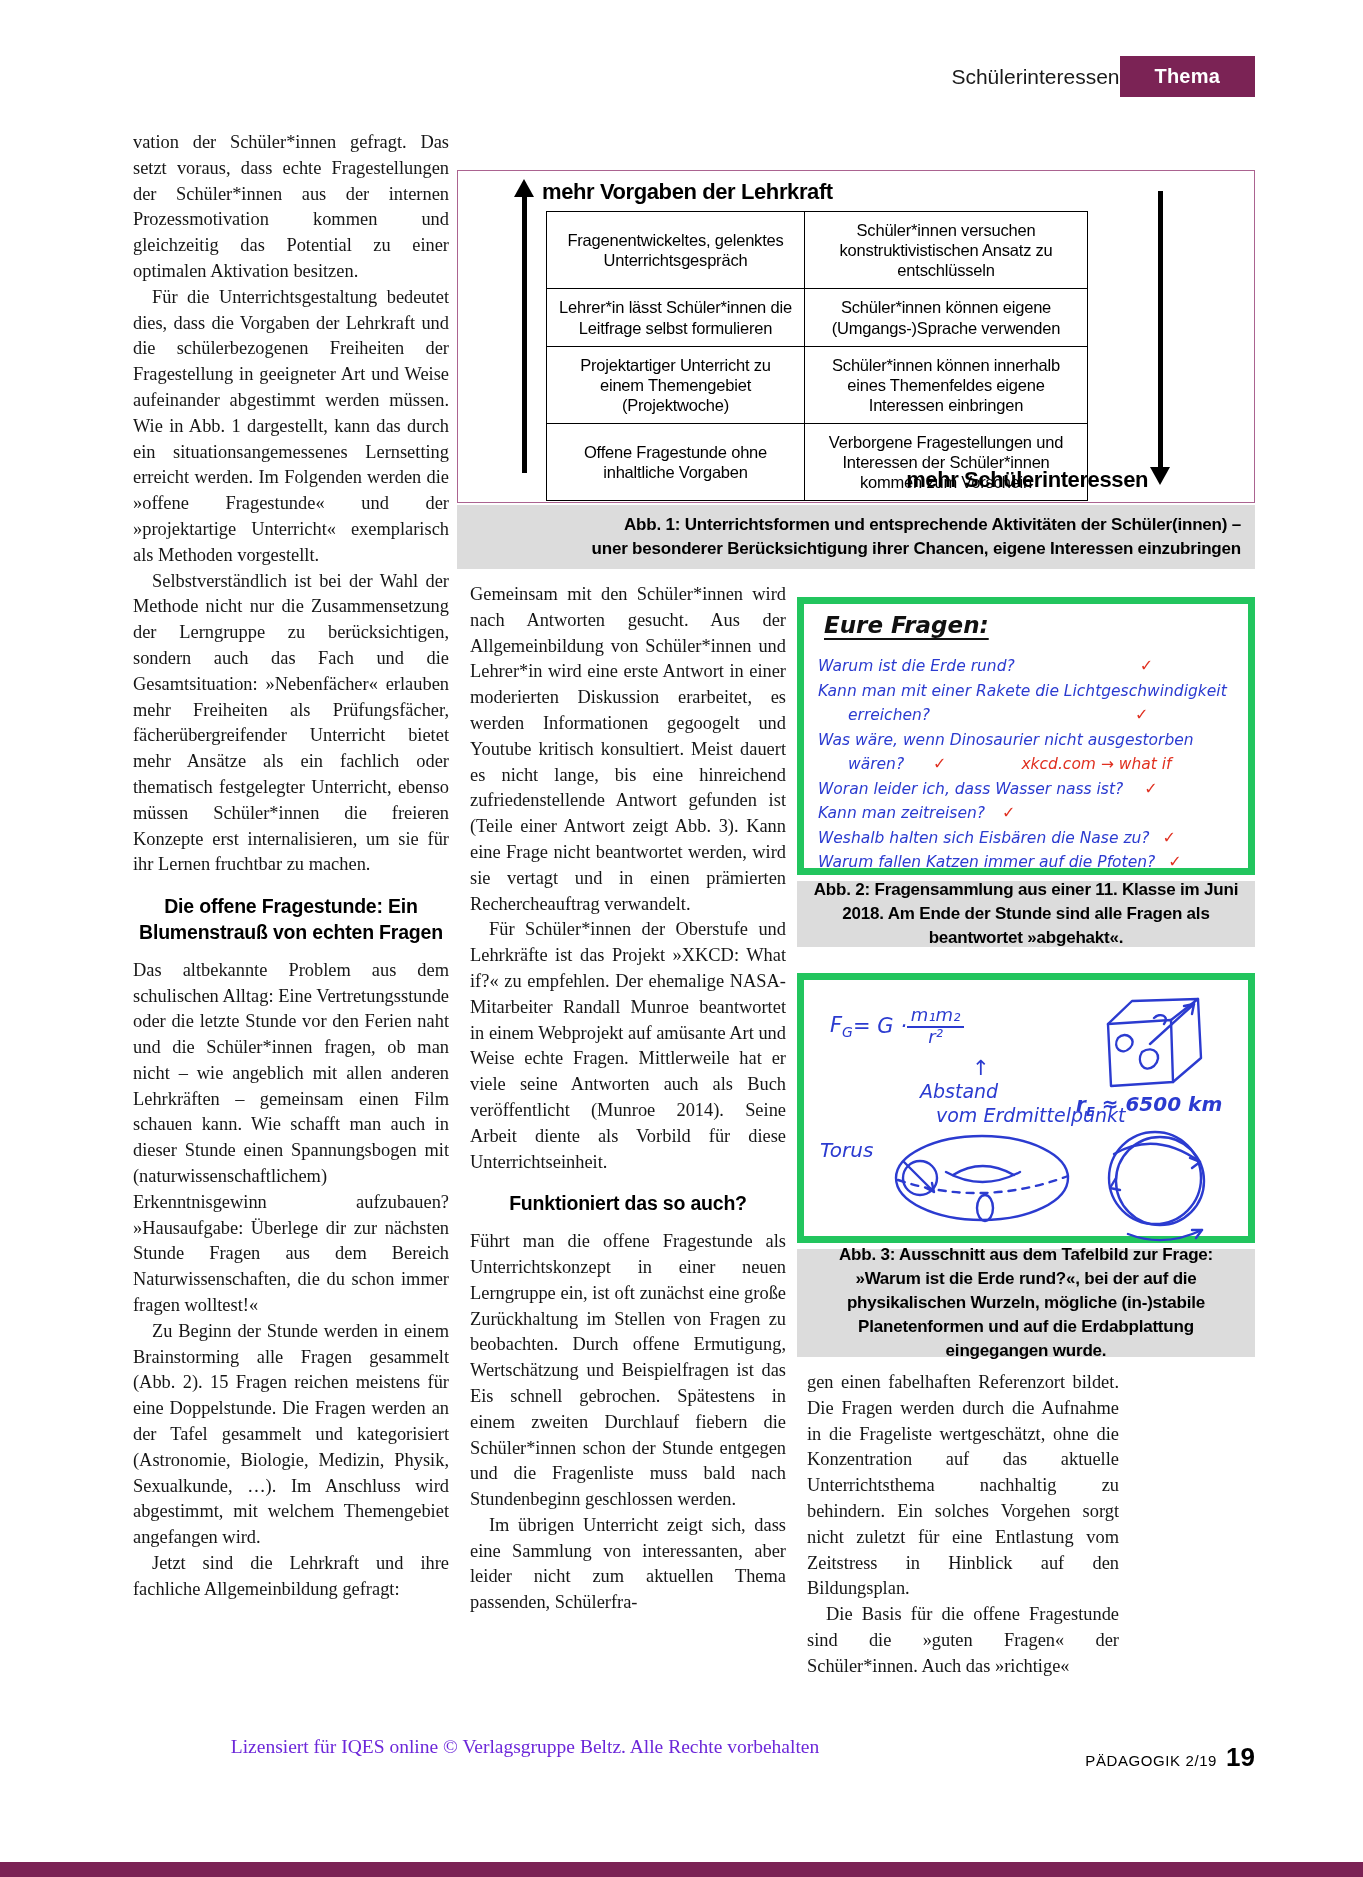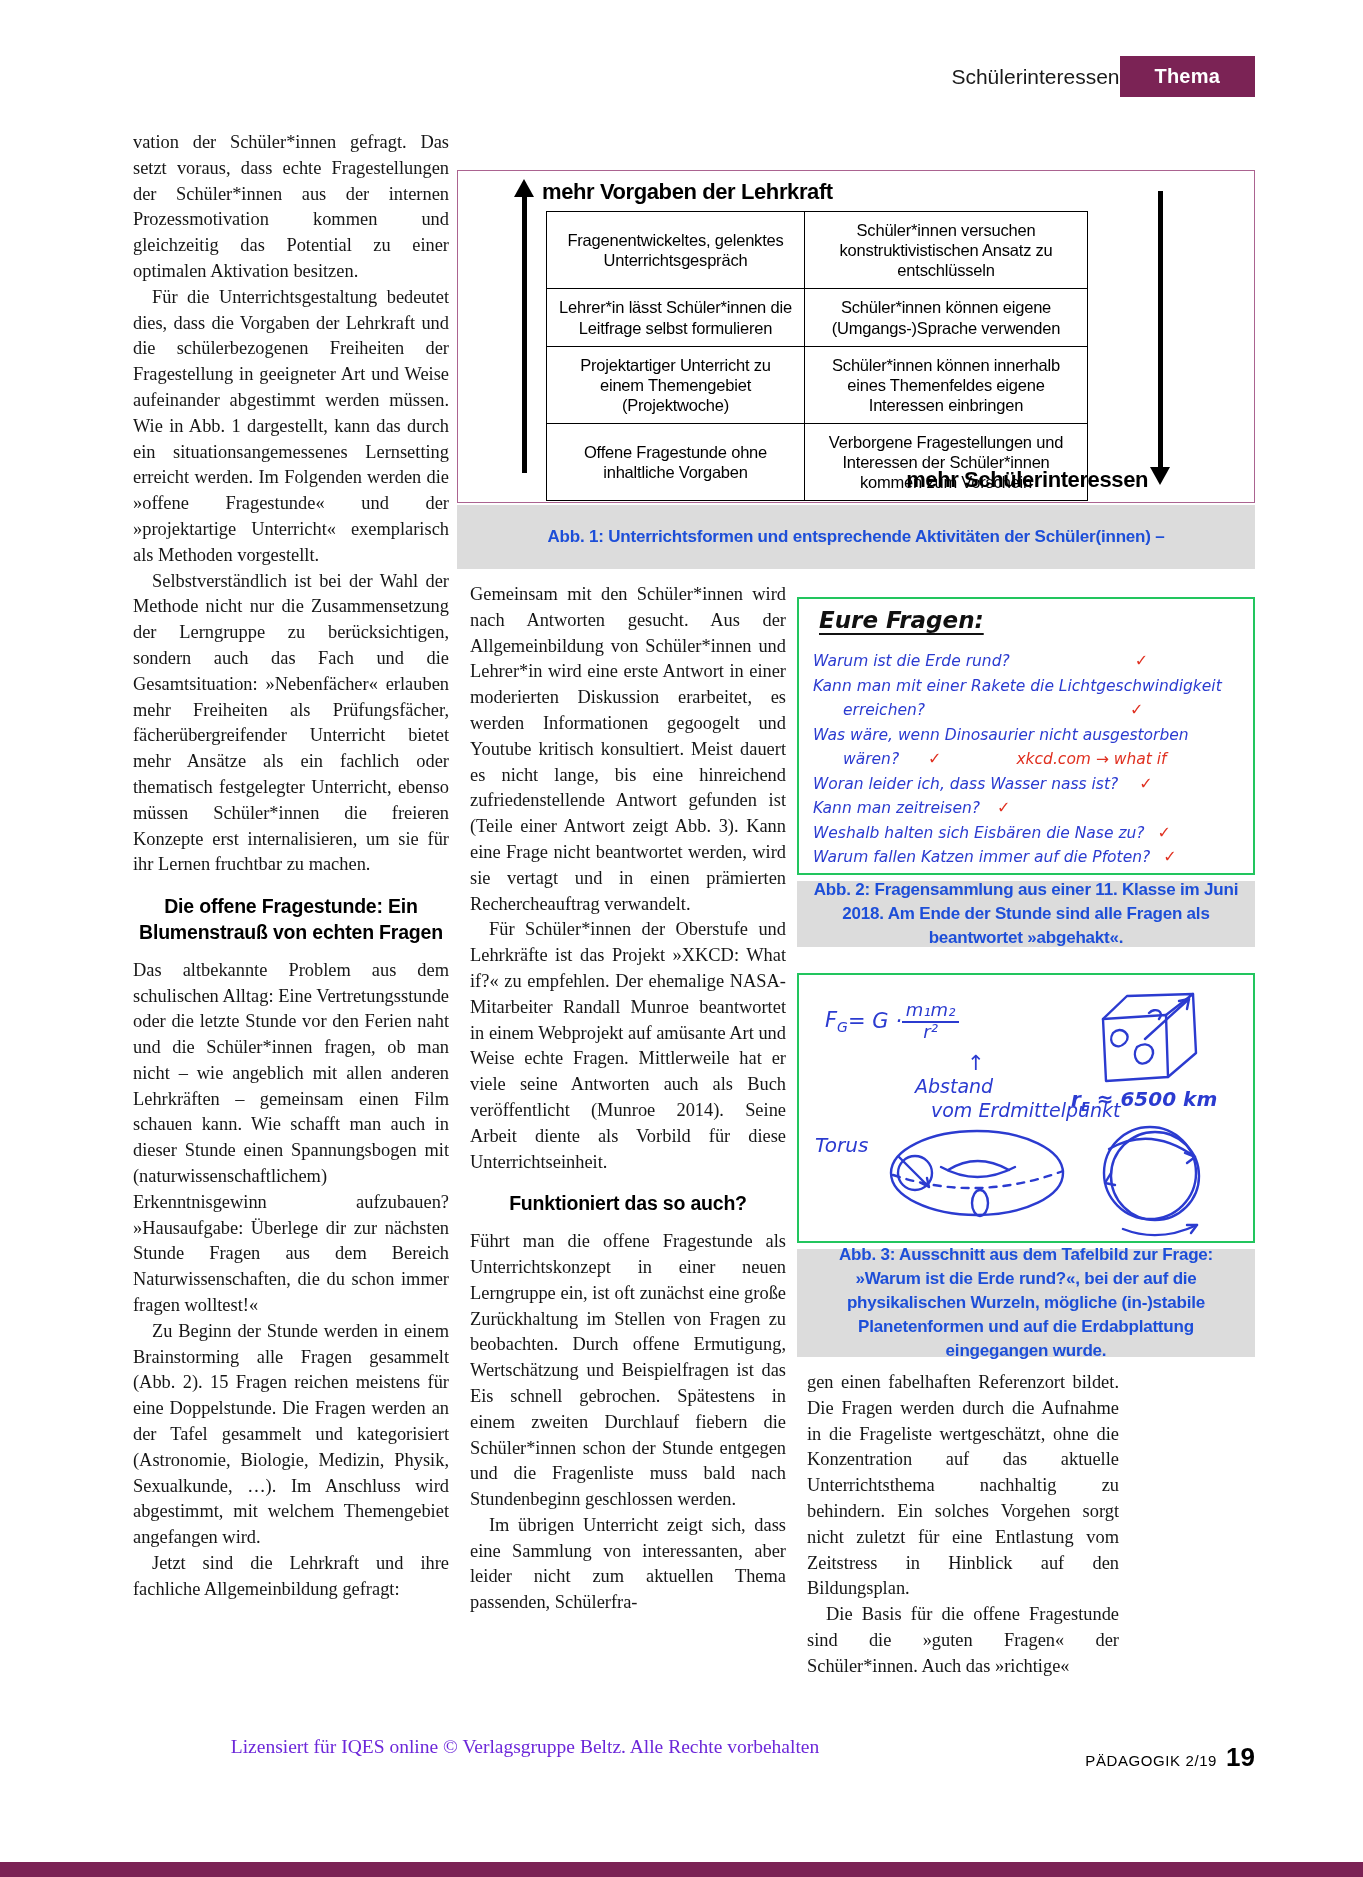--- a/index.html
+++ b/index.html
@@ -36,26 +36,26 @@
              letter-spacing:-.2px;text-align:center;display:flex;align-items:center;
              justify-content:center;padding:8px 10px;color:#000;}
   .fig1-cell.cl{border-right:1.5px solid #000;}
   .fig1-cell.bb{border-bottom:1.5px solid #000;}
   .fig1-bottom-label{position:absolute;top:296px;left:370px;width:320px;text-align:right;
                      font-family:"Liberation Sans",sans-serif;font-weight:700;font-size:22px;
                      letter-spacing:-.4px;color:#000;}
 
   
   .capbox{position:absolute;background:#dcdcdc;display:flex;flex-direction:column;
-          justify-content:center;align-items:center;text-align:center;
+          justify-content:center;align-items:flex-end;text-align:center;
           font-family:"Liberation Sans",sans-serif;font-weight:700;font-size:17px;
-          letter-spacing:-.2px;line-height:1.42;color:#1d4ed8;box-sizing:border-box;padding:6px 14px;}
-
-  
-  .sketchbox{position:absolute;left:797px;width:458px;border:2px solid #22c55e;
+          letter-spacing:-.2px;line-height:1.42;color:#000000;box-sizing:border-box;padding:6px 14px;}
+
+  
+  .sketchbox{position:absolute;left:797px;width:458px;border:7px solid #22c55e;
              box-sizing:border-box;background:#fff;}
   .hand{font-family:"DejaVu Sans",sans-serif;font-style:italic;color:#2b3bd0;}
   .board-title{position:absolute;left:20px;top:8px;font-family:"DejaVu Sans",sans-serif;
                font-style:italic;font-weight:700;font-size:23px;color:#111;
                text-decoration:underline;text-underline-offset:5px;}
   .hand-lines{position:absolute;left:14px;top:50px;right:6px;}
   .hand-line{font-size:15.5px;line-height:24.5px;white-space:nowrap;}
   .hand-line .chk{color:#e03020;font-style:normal;font-weight:700;font-size:16px;}
   .hand-line .rednote{color:#e03020;}
   .hl-ind{padding-left:30px;}
@@ -103,20 +103,21 @@
       <div class="fig1-cell">Verborgene Fragestellungen und Interessen der Schüler*innen kommen zum Vorschein</div>
     </div>
 
     <div class="shaft" style="left:700px;top:20px;height:276px;"></div>
     <div class="arrowhead-down" style="left:692px;top:296px;"></div>
     <div class="fig1-bottom-label">mehr Schülerinteressen</div>
   </div>
 
   <div class="capbox" style="left:457px;top:505px;width:798px;height:64px;">
     <span>Abb. 1: Unterrichtsformen und entsprechende Aktivitäten der Schüler(innen) –</span>
+    <span>uner besonderer Berücksichtigung ihrer Chancen, eigene Interessen einzubringen</span>
   </div>
 
   <div class="sketchbox" style="top:597px;height:278px;">
     <div class="board-title">Eure Fragen:</div>
     <div class="hand-lines">
       <div class="hand-line hand">
         <span>Warum ist die Erde rund?</span>
         <span class="chk" style="margin-left:120px;">✓</span>
       </div>
       <div class="hand-line hand">

